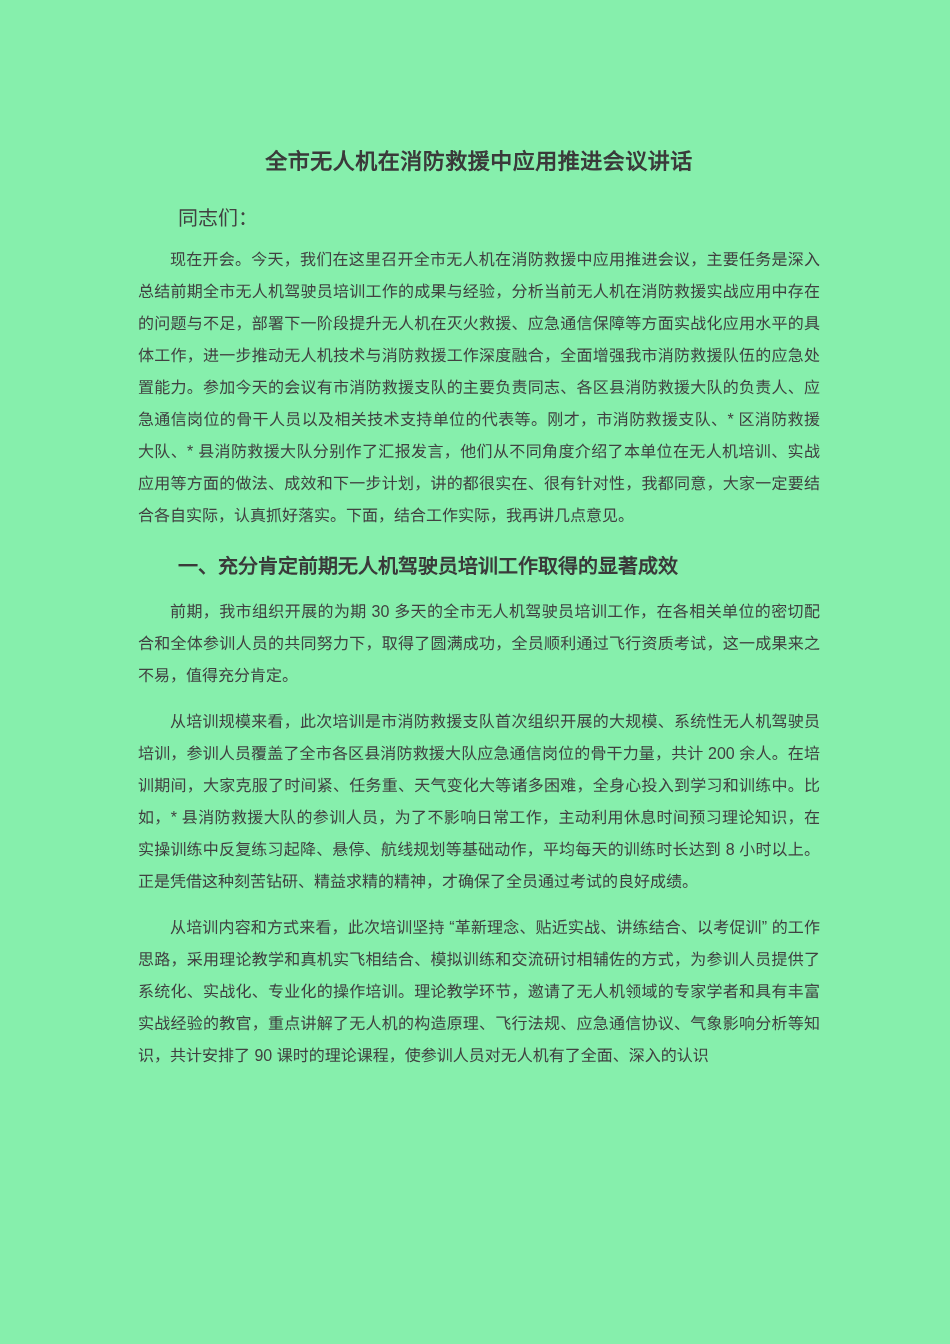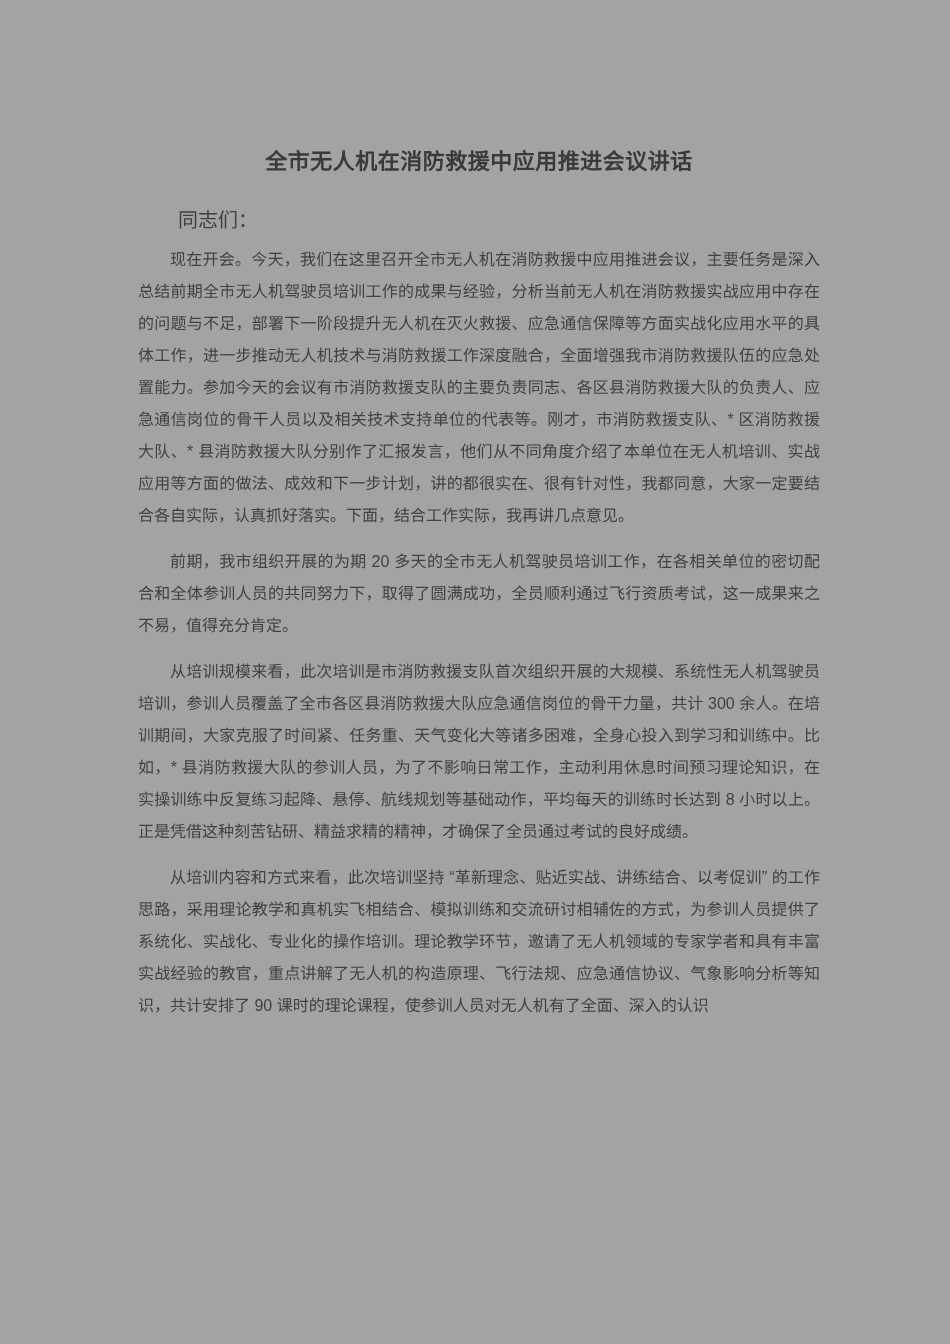--- a/index.html
+++ b/index.html
@@ -5,41 +5,42 @@
   html, body {
     margin: 0;
     padding: 0;
     background: #ffffff;
   }
   .page {
     position: relative;
     width: 950px;
     height: 1344px;
     margin: 0 auto;
-    background: #a3a3a3;
+    background: #86efac;
     box-sizing: border-box;
     padding: 146px 130px 0 138px;
     font-family: "Liberation Sans", "DejaVu Sans", sans-serif;
     color: #414141;
     overflow: hidden;
   }
   .doc-title {
     font-size: 22px;
     font-weight: bold;
     color: #3a3a3a;
     text-align: center;
     margin: 0 0 26px 0;
     line-height: 32px;
     letter-spacing: 0.5px;
   }
   .salutation {
     font-size: 20px;
     line-height: 32px;
     text-indent: 2em;
     margin: 0 0 8px 0;
+    font-family: Liberation Mono, monospace;
   }
   .para {
     font-size: 16px;
     line-height: 32px;
     text-indent: 2em;
     text-align: justify;
     margin: 0 0 14px 0;
     word-break: break-all;
   }
   .section-heading {
@@ -54,19 +55,20 @@
 </head>
 <body>
 
 <div class="page">
   <h1 class="doc-title">全市无人机在消防救援中应用推进会议讲话</h1>
 
   <p class="salutation">同志们：</p>
 
   <p class="para">现在开会。今天，我们在这里召开全市无人机在消防救援中应用推进会议，主要任务是深入总结前期全市无人机驾驶员培训工作的成果与经验，分析当前无人机在消防救援实战应用中存在的问题与不足，部署下一阶段提升无人机在灭火救援、应急通信保障等方面实战化应用水平的具体工作，进一步推动无人机技术与消防救援工作深度融合，全面增强我市消防救援队伍的应急处置能力。参加今天的会议有市消防救援支队的主要负责同志、各区县消防救援大队的负责人、应急通信岗位的骨干人员以及相关技术支持单位的代表等。刚才，市消防救援支队、* 区消防救援大队、* 县消防救援大队分别作了汇报发言，他们从不同角度介绍了本单位在无人机培训、实战应用等方面的做法、成效和下一步计划，讲的都很实在、很有针对性，我都同意，大家一定要结合各自实际，认真抓好落实。下面，结合工作实际，我再讲几点意见。</p>
 
+  <h2 class="section-heading">一、充分肯定前期无人机驾驶员培训工作取得的显著成效</h2>
 
-  <p class="para">前期，我市组织开展的为期 20 多天的全市无人机驾驶员培训工作，在各相关单位的密切配合和全体参训人员的共同努力下，取得了圆满成功，全员顺利通过飞行资质考试，这一成果来之不易，值得充分肯定。</p>
+  <p class="para">前期，我市组织开展的为期 30 多天的全市无人机驾驶员培训工作，在各相关单位的密切配合和全体参训人员的共同努力下，取得了圆满成功，全员顺利通过飞行资质考试，这一成果来之不易，值得充分肯定。</p>
 
-  <p class="para">从培训规模来看，此次培训是市消防救援支队首次组织开展的大规模、系统性无人机驾驶员培训，参训人员覆盖了全市各区县消防救援大队应急通信岗位的骨干力量，共计 300 余人。在培训期间，大家克服了时间紧、任务重、天气变化大等诸多困难，全身心投入到学习和训练中。比如，* 县消防救援大队的参训人员，为了不影响日常工作，主动利用休息时间预习理论知识，在实操训练中反复练习起降、悬停、航线规划等基础动作，平均每天的训练时长达到 8 小时以上。正是凭借这种刻苦钻研、精益求精的精神，才确保了全员通过考试的良好成绩。</p>
+  <p class="para">从培训规模来看，此次培训是市消防救援支队首次组织开展的大规模、系统性无人机驾驶员培训，参训人员覆盖了全市各区县消防救援大队应急通信岗位的骨干力量，共计 200 余人。在培训期间，大家克服了时间紧、任务重、天气变化大等诸多困难，全身心投入到学习和训练中。比如，* 县消防救援大队的参训人员，为了不影响日常工作，主动利用休息时间预习理论知识，在实操训练中反复练习起降、悬停、航线规划等基础动作，平均每天的训练时长达到 8 小时以上。正是凭借这种刻苦钻研、精益求精的精神，才确保了全员通过考试的良好成绩。</p>
 
   <p class="para">从培训内容和方式来看，此次培训坚持 “革新理念、贴近实战、讲练结合、以考促训” 的工作思路，采用理论教学和真机实飞相结合、模拟训练和交流研讨相辅佐的方式，为参训人员提供了系统化、实战化、专业化的操作培训。理论教学环节，邀请了无人机领域的专家学者和具有丰富实战经验的教官，重点讲解了无人机的构造原理、飞行法规、应急通信协议、气象影响分析等知识，共计安排了 90 课时的理论课程，使参训人员对无人机有了全面、深入的认识</p>
 </div>
 
 </body></html>

